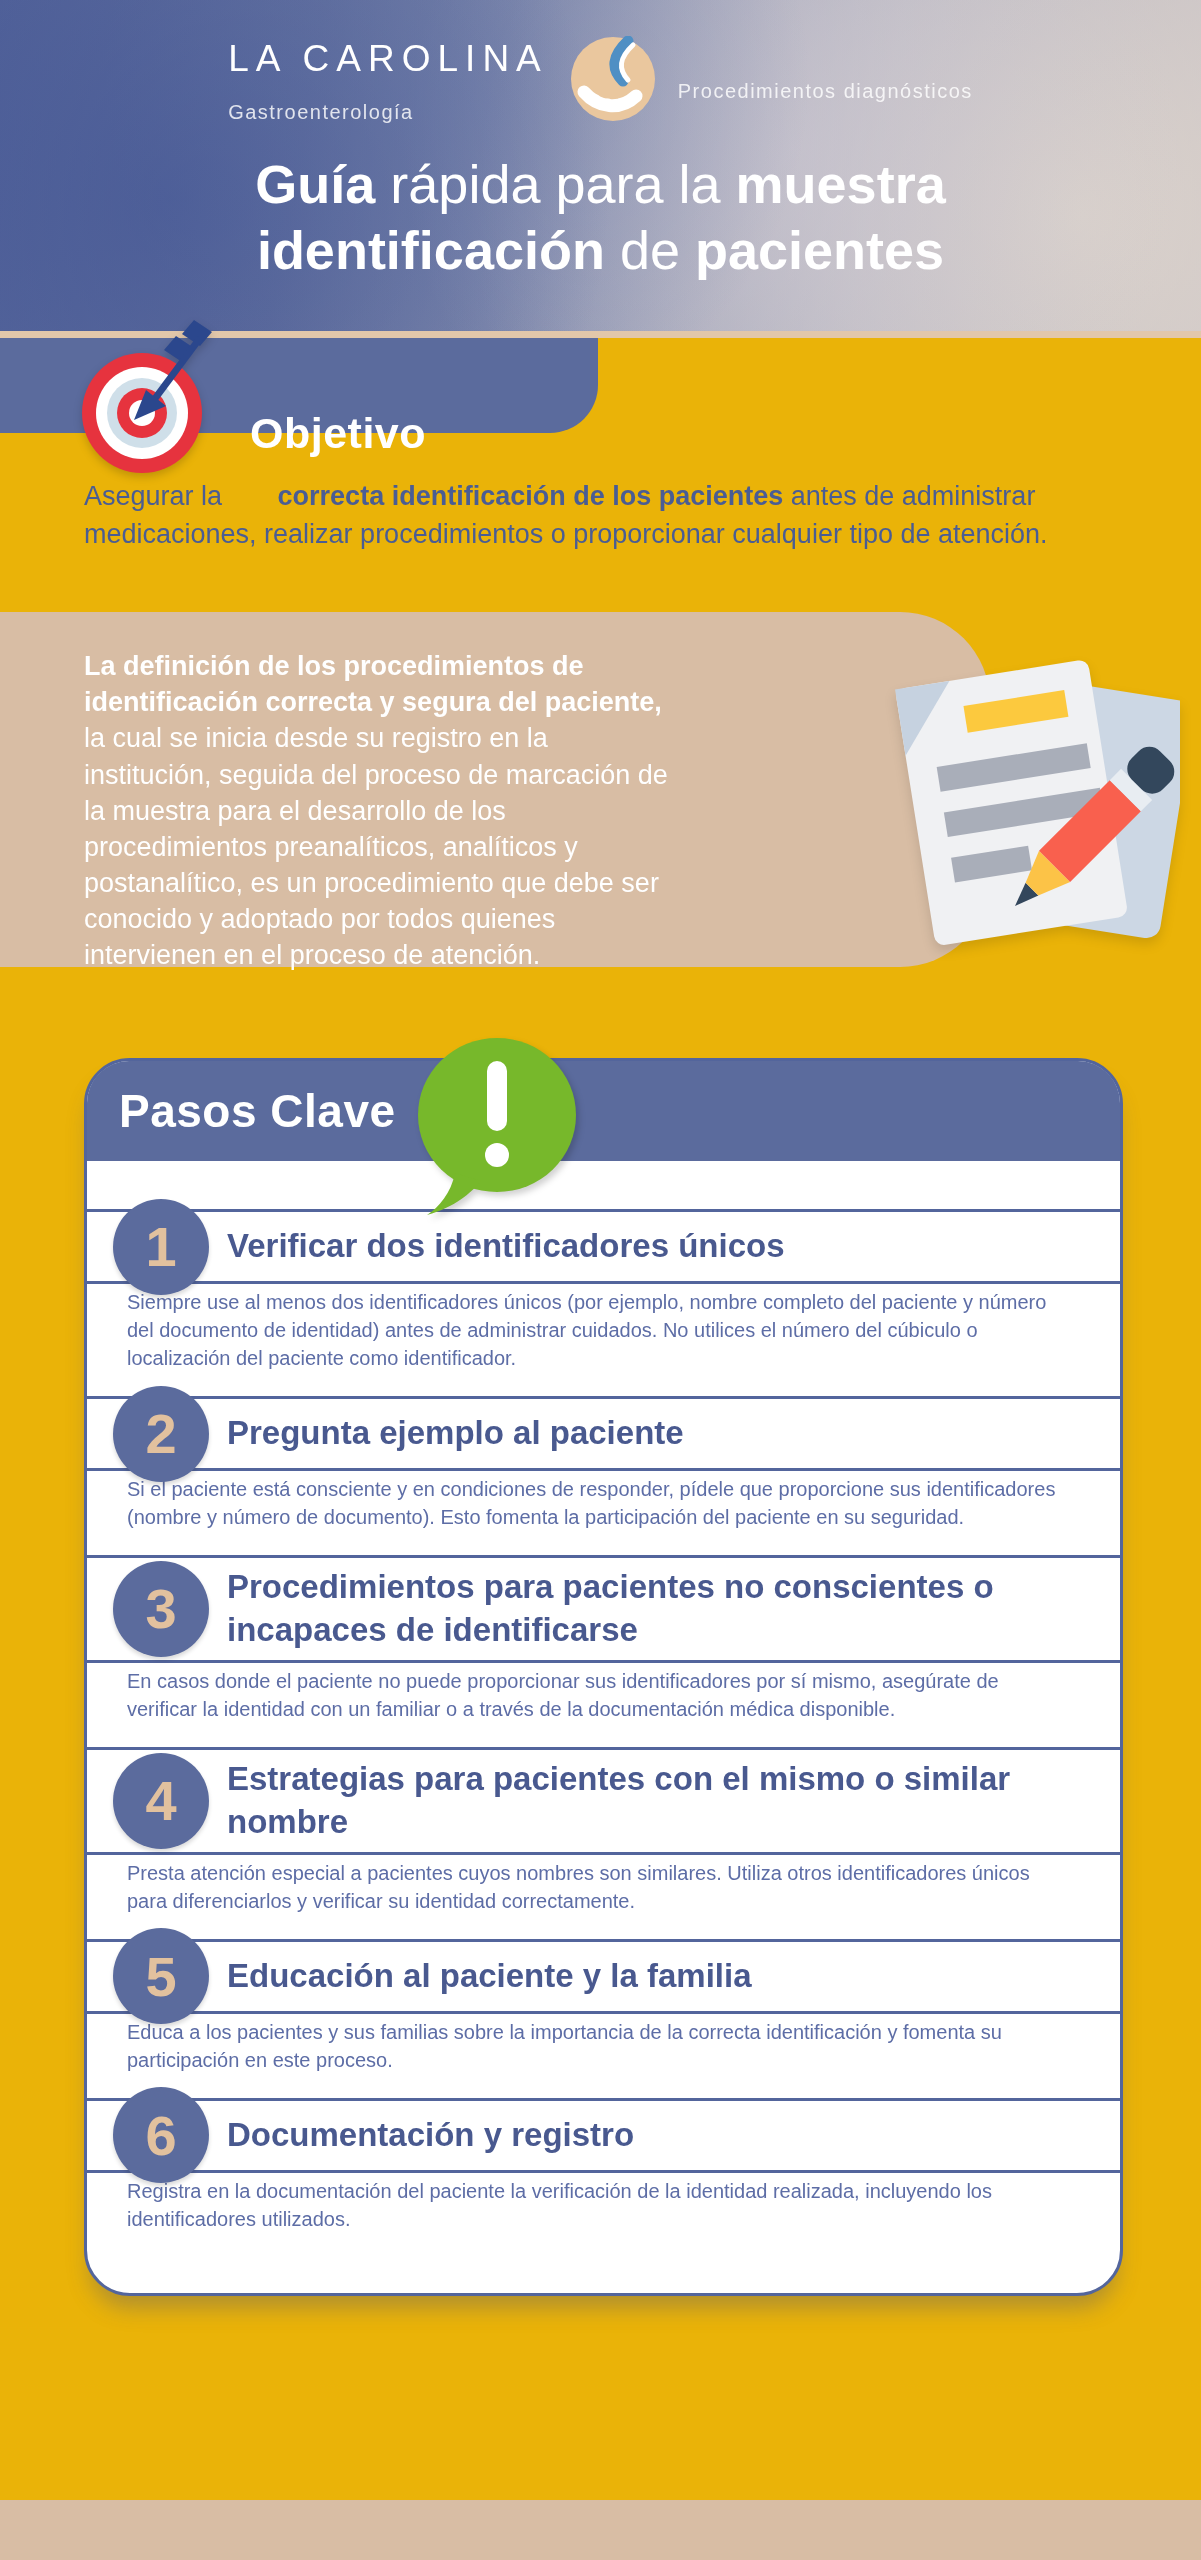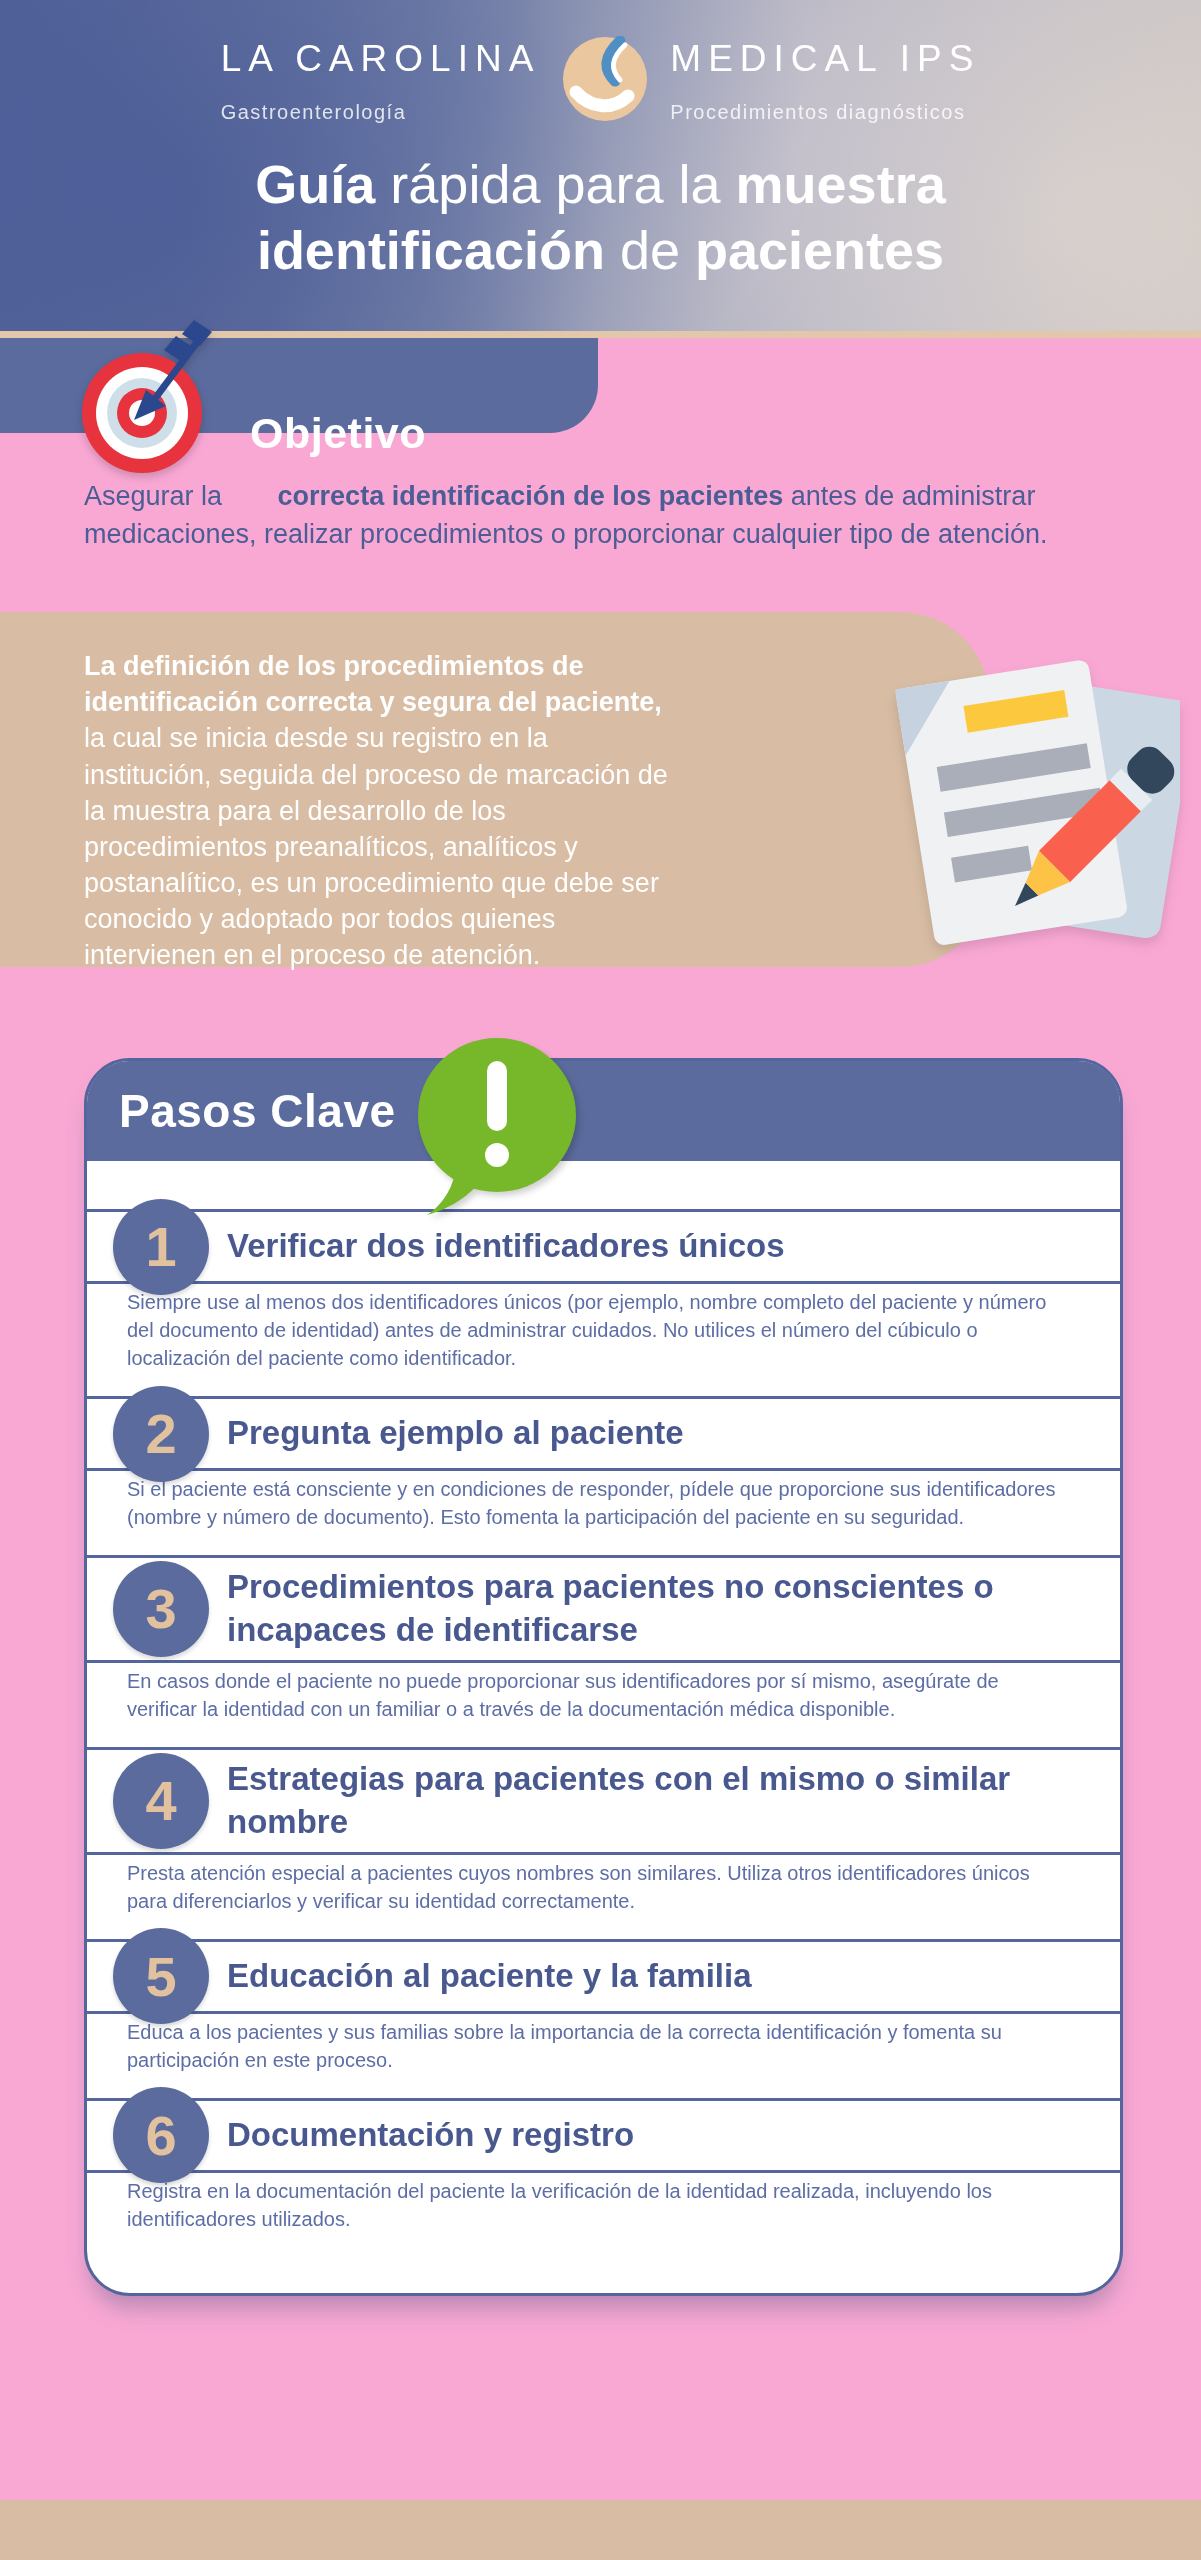--- a/index.html
+++ b/index.html
@@ -1,16 +1,16 @@
 <!DOCTYPE html>
 <html><head>
 <meta charset="utf-8">
 <style>
   html,body{margin:0;padding:0;background:#ffffff;}
-  .page{position:relative;width:1201px;height:2560px;overflow:hidden;background:#f9a8d4;
+  .page{position:relative;width:1201px;height:2560px;overflow:hidden;background:#eab308;
         font-family:"Liberation Sans", sans-serif;}
 
   
   .hero{position:absolute;top:0;left:0;width:1201px;height:331px;
     background:
       radial-gradient(circle at 14% 60%, rgba(62,82,148,.55), transparent 42%),
       radial-gradient(circle at 38% 25%, rgba(108,123,168,.55), transparent 45%),
       radial-gradient(circle at 66% 45%, rgba(205,200,212,.55), transparent 48%),
       radial-gradient(circle at 90% 65%, rgba(228,218,206,.75), transparent 55%),
       linear-gradient(100deg,#54649a 0%,#66739f 26%,#8a92b1 50%,#a9abbf 72%,#c3bdc4 100%);}
@@ -80,21 +80,20 @@
           <path d="M58,5 C42,20 41,33 53,45" stroke="#4f8fc4" stroke-width="11" fill="none" stroke-linecap="round"></path>
           <path d="M63,9 C49,22 48,33 58,44" stroke="#ffffff" stroke-width="5" fill="none" stroke-linecap="round"></path>
           <path d="M14,56 C28,72 50,75 66,60" stroke="#ffffff" stroke-width="13" fill="none" stroke-linecap="round"></path>
           <circle cx="26" cy="63" r="4.5" fill="#ffffff"></circle>
           <circle cx="38" cy="67" r="4.5" fill="#ffffff"></circle>
           <circle cx="50" cy="67" r="4.5" fill="#ffffff"></circle>
           <circle cx="61" cy="62" r="4.5" fill="#ffffff"></circle>
         </svg>
       </span>
       <div>
-        <div class="logo-name">MEDICAL IPS</div>
         <div class="logo-tag">Procedimientos diagnósticos</div>
       </div>
     </div>
     <div class="hero-title">
       <div>
         <span class="b">Guía</span><span class="r"> rápida para la </span><span class="b">muestra</span>
       </div>
       <div>
         <span class="b">identificación</span><span class="r"> de </span><span class="b">pacientes</span>
       </div>

